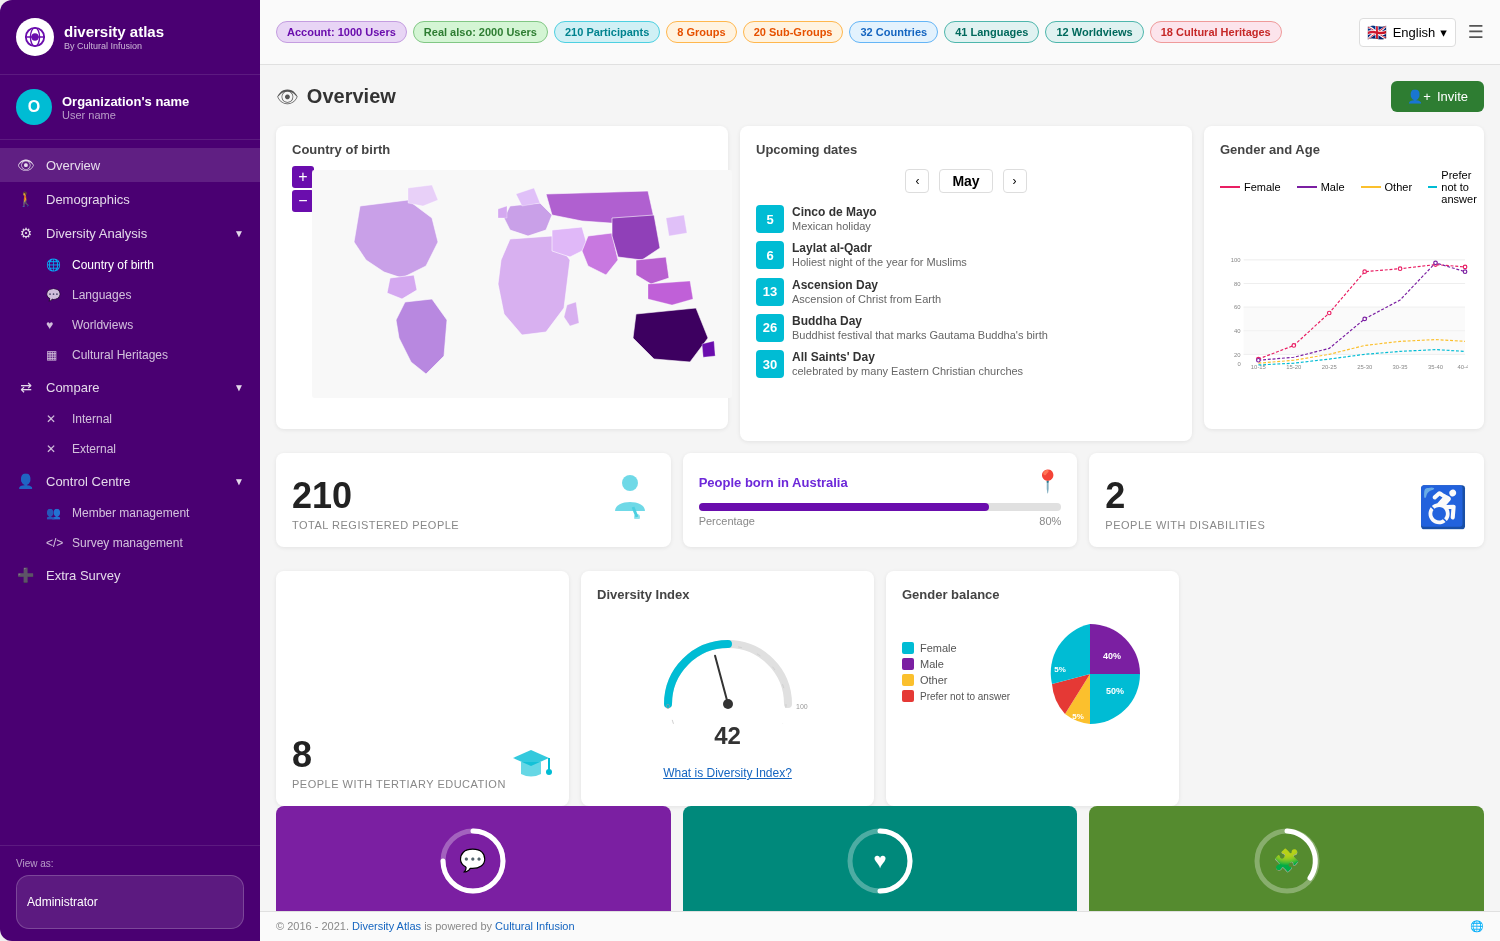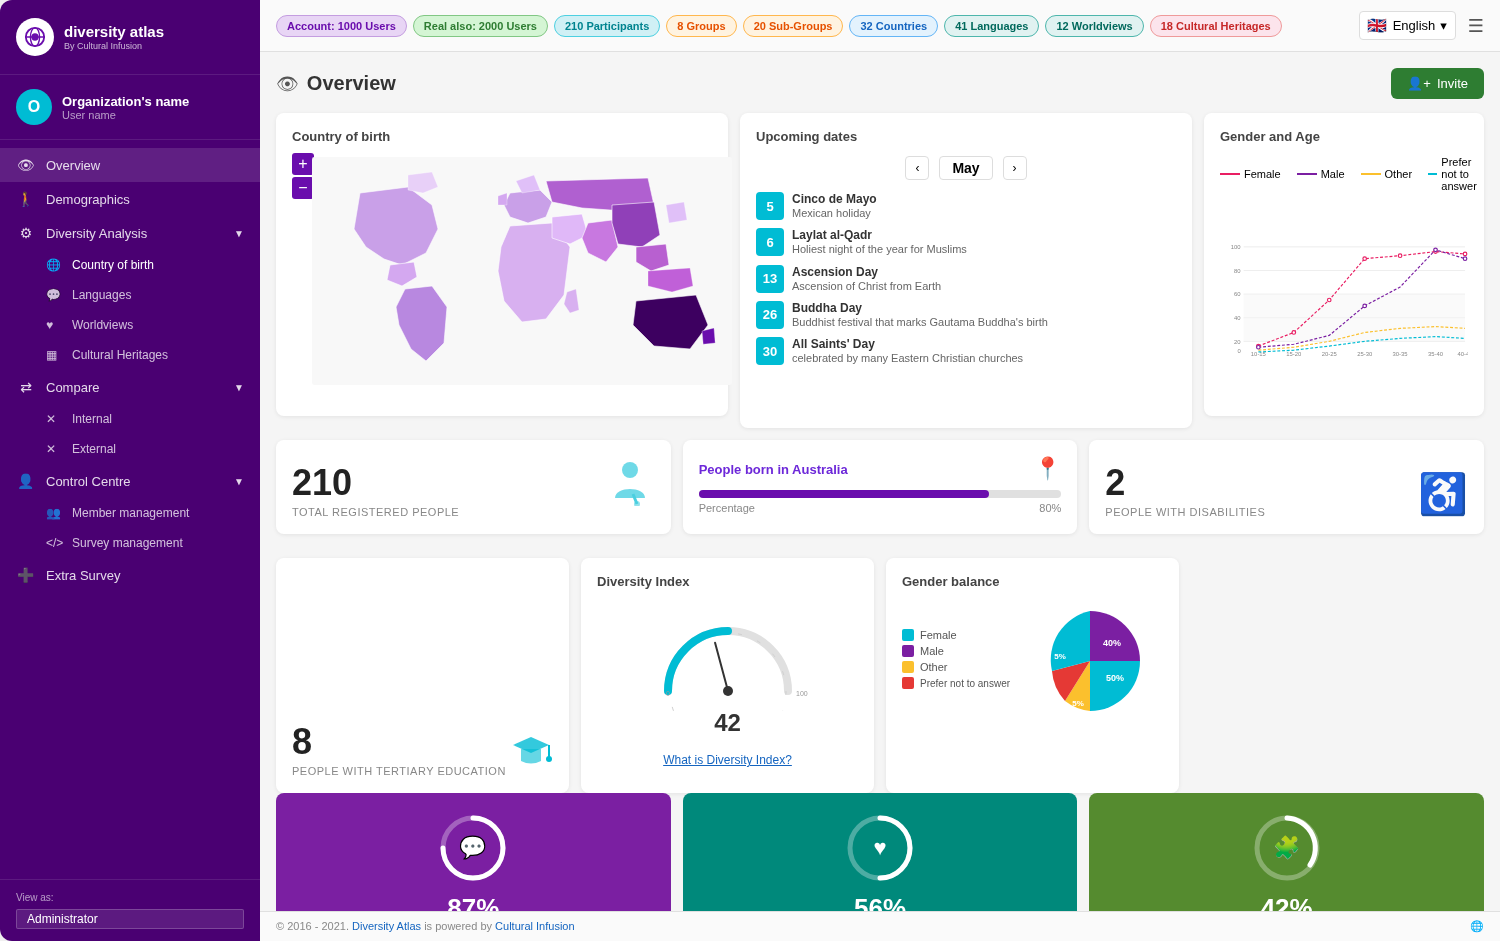--- a/index.html
+++ b/index.html
@@ -77,22 +77,22 @@
     .view-as-section {
       padding: 12px 16px;
       border-top: 1px solid rgba(255,255,255,0.1);
     }
     .view-as-label { font-size: 10px; color: rgba(255,255,255,0.6); margin-bottom: 6px; }
     .view-as-select {
       width: 100%;
       background: rgba(255,255,255,0.1);
       border: 1px solid rgba(255,255,255,0.2);
       color: white;
-      padding: 2px 10px;
-      border-radius: 2px;
+      padding: 19px 10px;
+      border-radius: 13px;
       font-size: 12px;
       cursor: pointer;
       appearance: none;
       -webkit-appearance: none;
       display: flex; align-items: center; justify-content: space-between;
     }
 
     
     .main-content {
       flex: 1;
@@ -100,21 +100,21 @@
       flex-direction: column;
       background: #f5f5f5;
       overflow: hidden;
     }
 
     
     .top-bar {
       background: #fafafa;
       border-bottom: 1px solid #e0e0e0;
       padding: 0 16px;
-      height: 52px;
+      height: 65px;
       display: flex;
       align-items: center;
       gap: 6px;
       overflow-x: auto;
       flex-shrink: 0;
     }
     .badge {
       padding: 4px 10px;
       border-radius: 12px;
       font-size: 11px;

